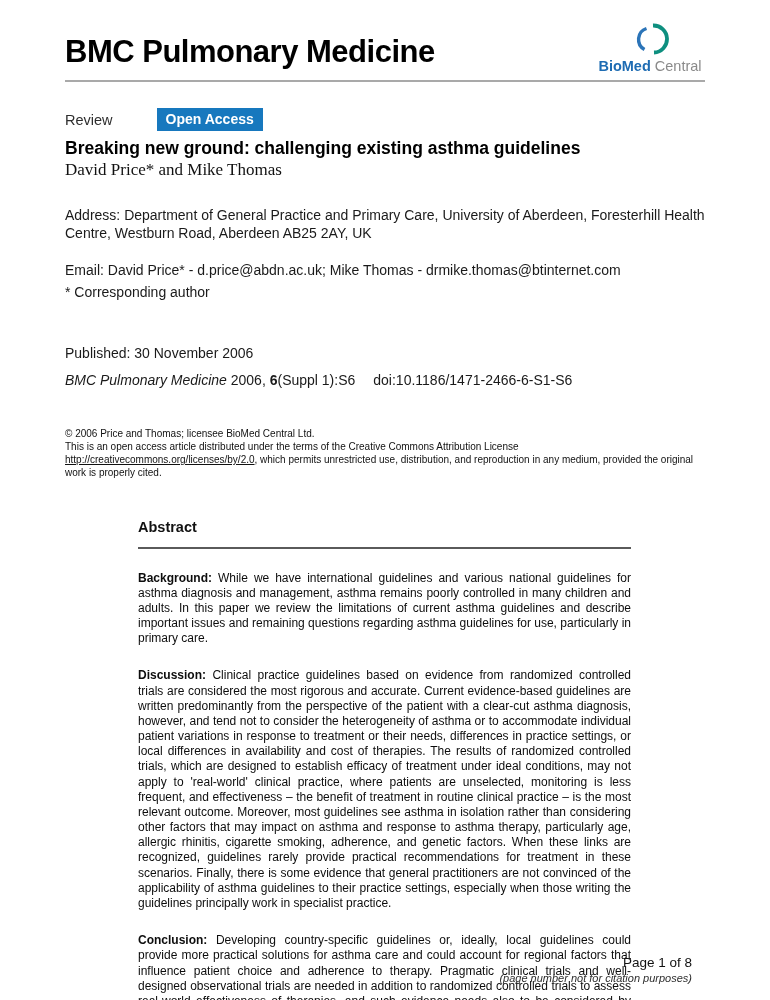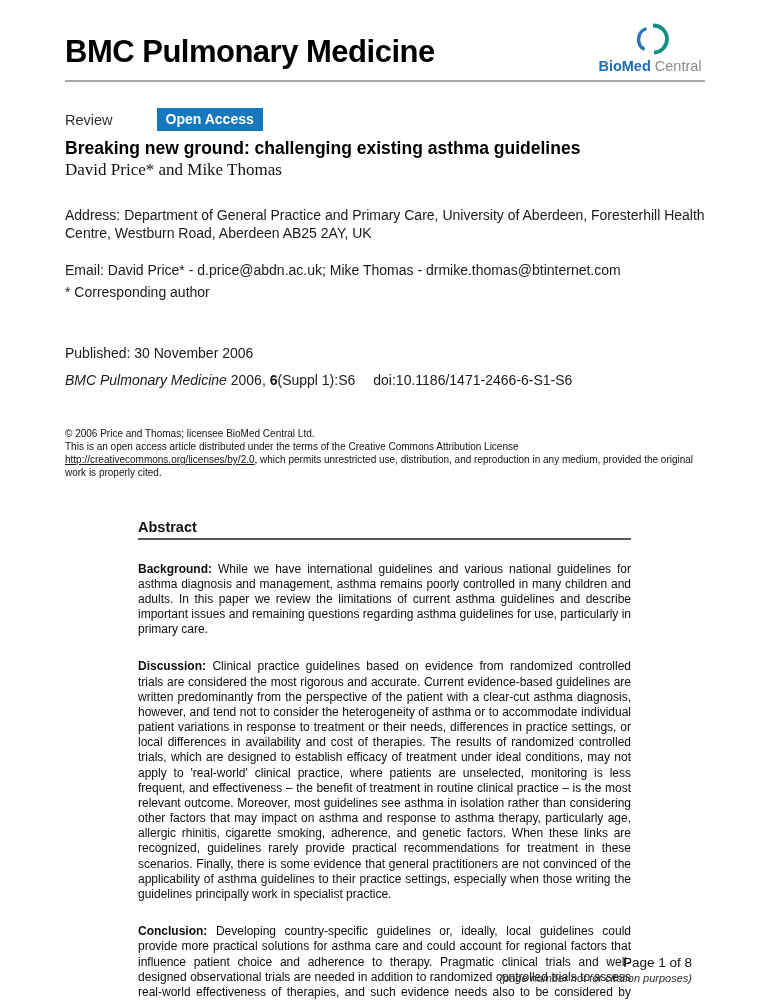--- a/index.html
+++ b/index.html
@@ -81,21 +81,21 @@
 
   
   .abstract {
     margin-top: 39px;
     margin-left: 73px;
     width: 493px;
   }
   .abstract-heading {
     font-size: 14.5px;
     font-weight: bold;
-    padding-bottom: 3px;
+    padding-bottom: 12px;
     border-bottom: 2px solid #5a5a5a;
   }
   .abstract p {
     margin-top: 22px;
     font-size: 12px;
     line-height: 1.265;
     text-align: justify;
     color: #0d0d0d;
   }
   .abstract p b { font-weight: bold; }

